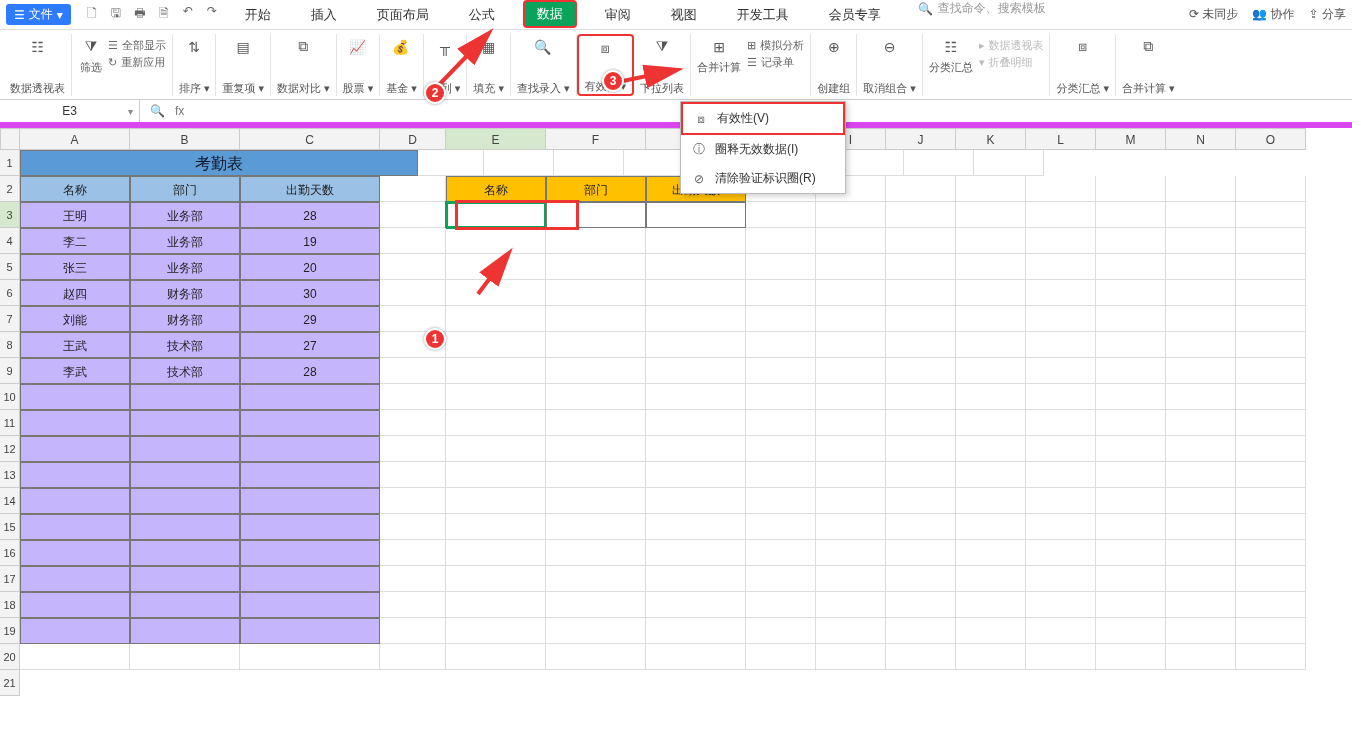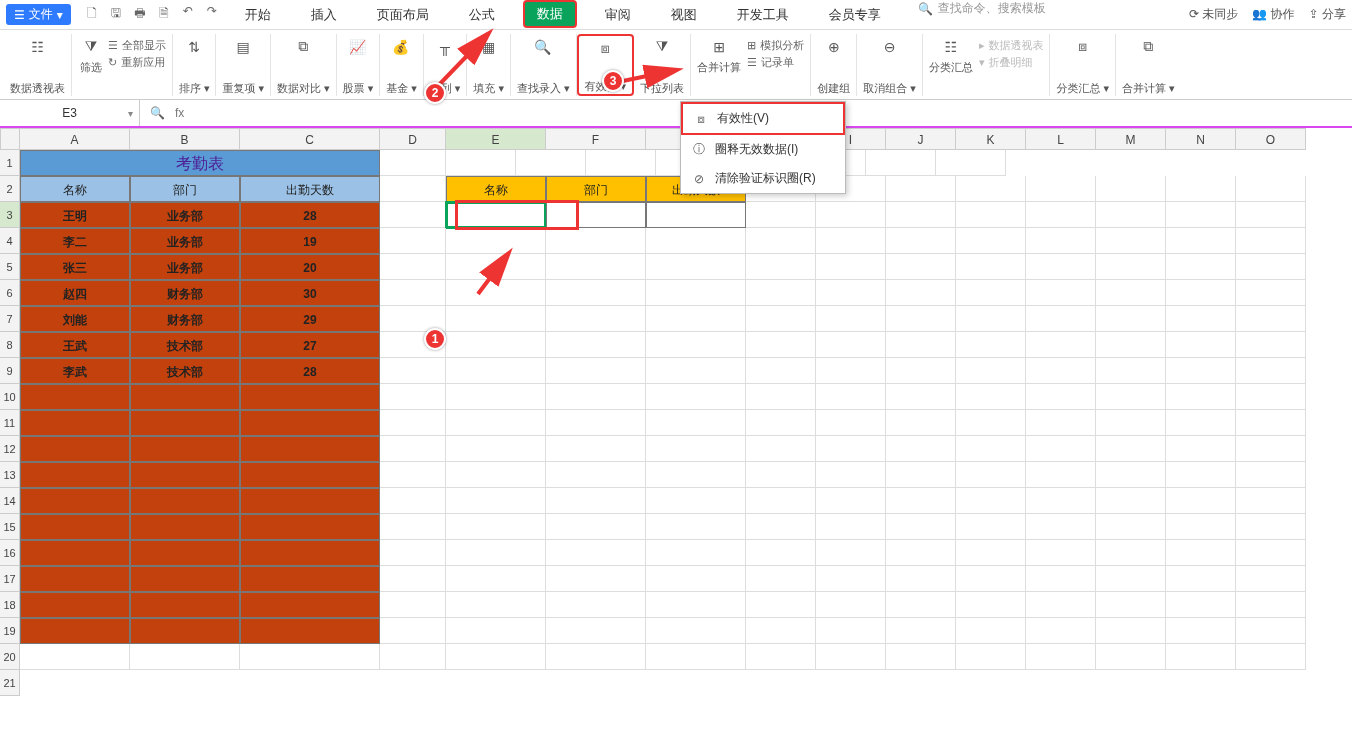--- a/index.html
+++ b/index.html
@@ -18,21 +18,21 @@
 .ribbon { height:70px; background:#fff; border-bottom:1px solid #ccc; display:flex; align-items:center; padding:4px 4px; }
 .rib-group { display:flex; flex-direction:column; align-items:center; justify-content:space-between; height:62px; padding:0 6px; border-right:1px solid #e4e4e4; min-width:42px; }
 .rib-group:last-child { border-right:none; }
 .rib-icon { width:26px; height:26px; background:#fff; border:1px solid #999; border-radius:2px; display:flex; align-items:center; justify-content:center; color:#555; font-size:14px; }
 .rib-icon.noborder { border:none; }
 .rib-label { font-size:11px; color:#555; }
 .rib-group .stack { display:flex; flex-direction:column; gap:2px; }
 .rib-stackrow { display:flex; align-items:center; gap:4px; font-size:11px; color:#666; }
 .rib-group.highlight { border:2px solid #e33; border-radius:4px; }
 
-.name-formula { height:28px; border-bottom:2px solid #d946ef; display:flex; align-items:center;text-align:right; }
+.name-formula { height:28px; border-bottom:6px solid #d946ef; display:flex; align-items:center;text-align:right; }
 .name-box { width:140px; border-right:1px solid #ccc; height:100%; display:flex; align-items:center; justify-content:center; font-size:12px; color:#333; position:relative; }
 .name-box::after { content:"▾"; position:absolute; right:6px; color:#888; font-size:10px; }
 .fx-area { display:flex; align-items:center; gap:10px; padding:0 10px; color:#777; }
 .fx-icon { }
 
 .grid-area { position:relative; height:calc(745px - 30px - 70px - 28px); overflow:auto; }
 .corner { position:absolute; left:0; top:0; width:20px; height:22px; background:#f3f3f3; border:1px solid #ccc; }
 .colheads { position:absolute; left:20px; top:0; display:flex; }
 .colhead { height:22px; width:70px; background:#f3f3f3; border-right:1px solid #ccc; border-bottom:1px solid #ccc; border-top:1px solid #ccc; text-align:center; font-size:12px; line-height:22px; color:#444; }
 .colhead.wA { width:110px; } .colhead.wB { width:110px; } .colhead.wC { width:140px; }
@@ -40,23 +40,23 @@
 .colhead.sel { background:#d6e9cf; }
 .rowheads { position:absolute; left:0; top:22px; }
 .rowhead { width:20px; height:26px; background:#f3f3f3; border-right:1px solid #ccc; border-bottom:1px solid #ccc; text-align:center; font-size:11px; line-height:26px; color:#444; }
 .rowhead.sel { background:#d6e9cf; }
 .cells { position:absolute; left:20px; top:22px; }
 .row { display:flex; height:26px; }
 .cell { border-right:1px solid #ddd; border-bottom:1px solid #ddd; height:26px; line-height:26px; text-align:center; font-size:12px; color:#222; }
 .cell.bA{width:110px;} .cell.bB{width:110px;} .cell.bC{width:140px;}
 .cell.bD{width:66px;} .cell.bE,.cell.bF,.cell.bG{width:100px;}
 .cell.brest{width:70px;}
-.title-merge { width:360px; background:#5b9bd5; color:#4c1d95; font-size:16px; border:1px solid #777; }
+.title-merge { width:398px; background:#5b9bd5; color:#0f172a; font-size:16px; border:1px solid #777; }
 .hdr-cell { background:#9bc2e6; border:1px solid #777; }
-.data-cell { border:1px solid #777; background:#c2410c;font-weight:bold; }
+.data-cell { border:1px solid #777; background:#c4b5fd; }
 .lookup-title { width:300px; background:#ed7d31; color:#fff; border:1px solid #777; }
 .lookup-hdr { background:#ffc000; border:1px solid #777; }
 .lookup-data { border:1px solid #777; }
 .selected-cell { outline:3px solid #0aa35c; outline-offset:-2px; }
 .red-frame { position:absolute; border:3px solid #e33; pointer-events:none; }
 
 .dropdown { position:absolute; left:680px; top:101px; width:166px; background:#fff; border:1px solid #bbb; box-shadow:2px 2px 6px rgba(0,0,0,.2); z-index:50; }
 .dd-item { display:flex; align-items:center; gap:8px; padding:6px 10px; font-size:12px; cursor:pointer; }
 .dd-item.hi { border:2px solid #e33; }
 .dd-icon { width:16px; text-align:center; color:#666; }

